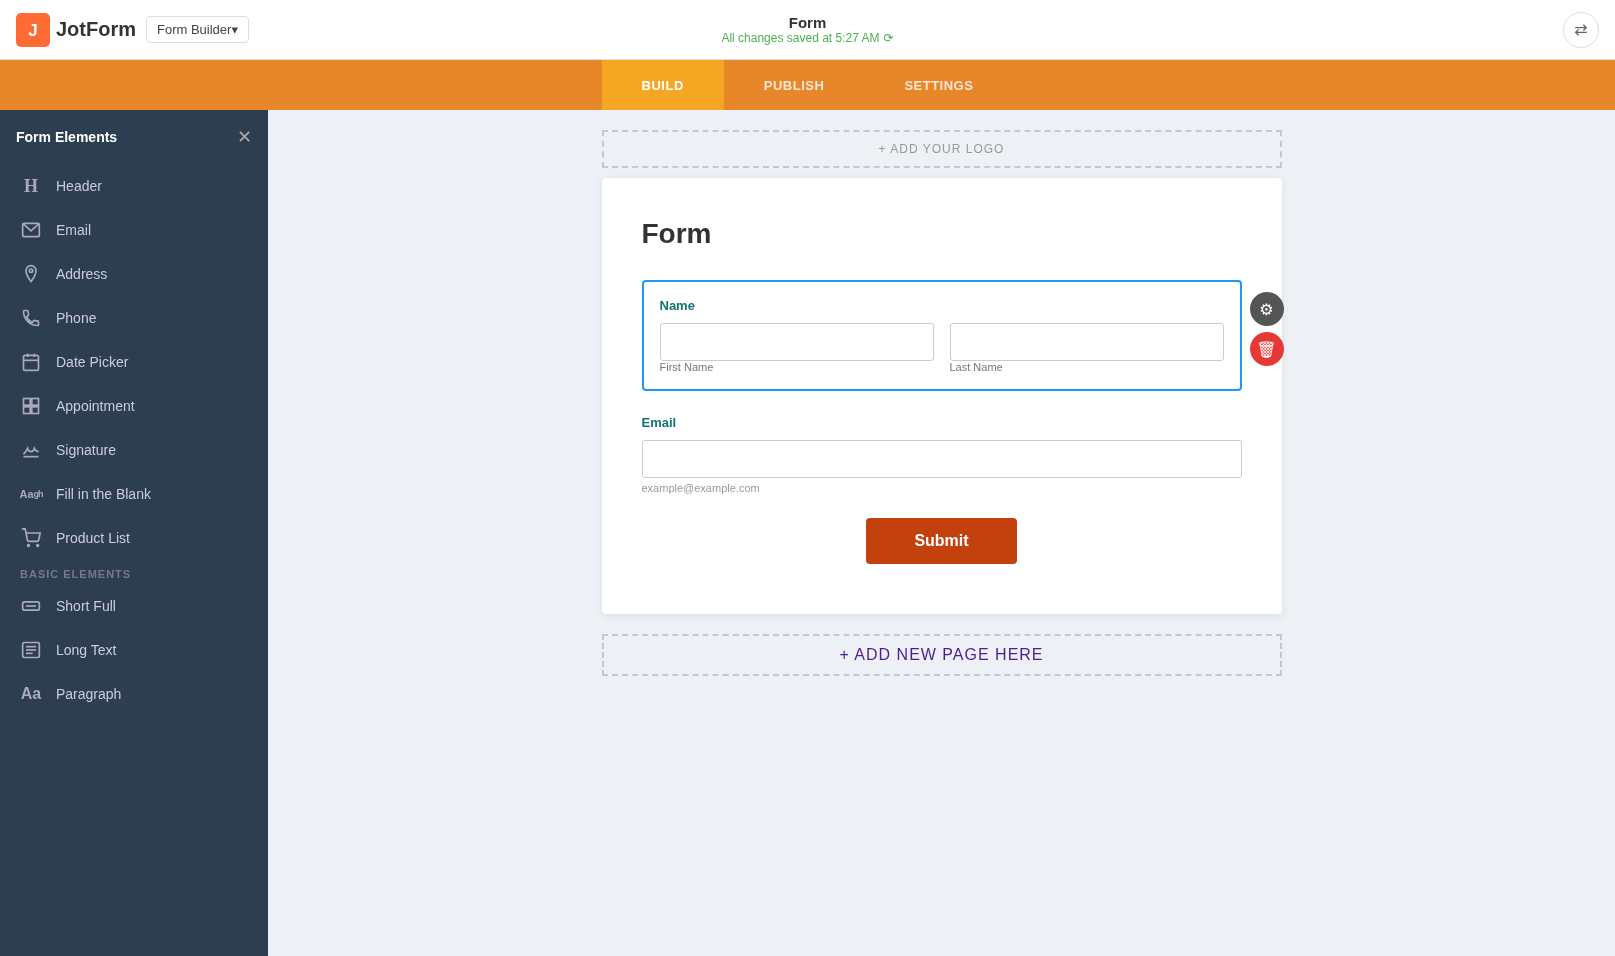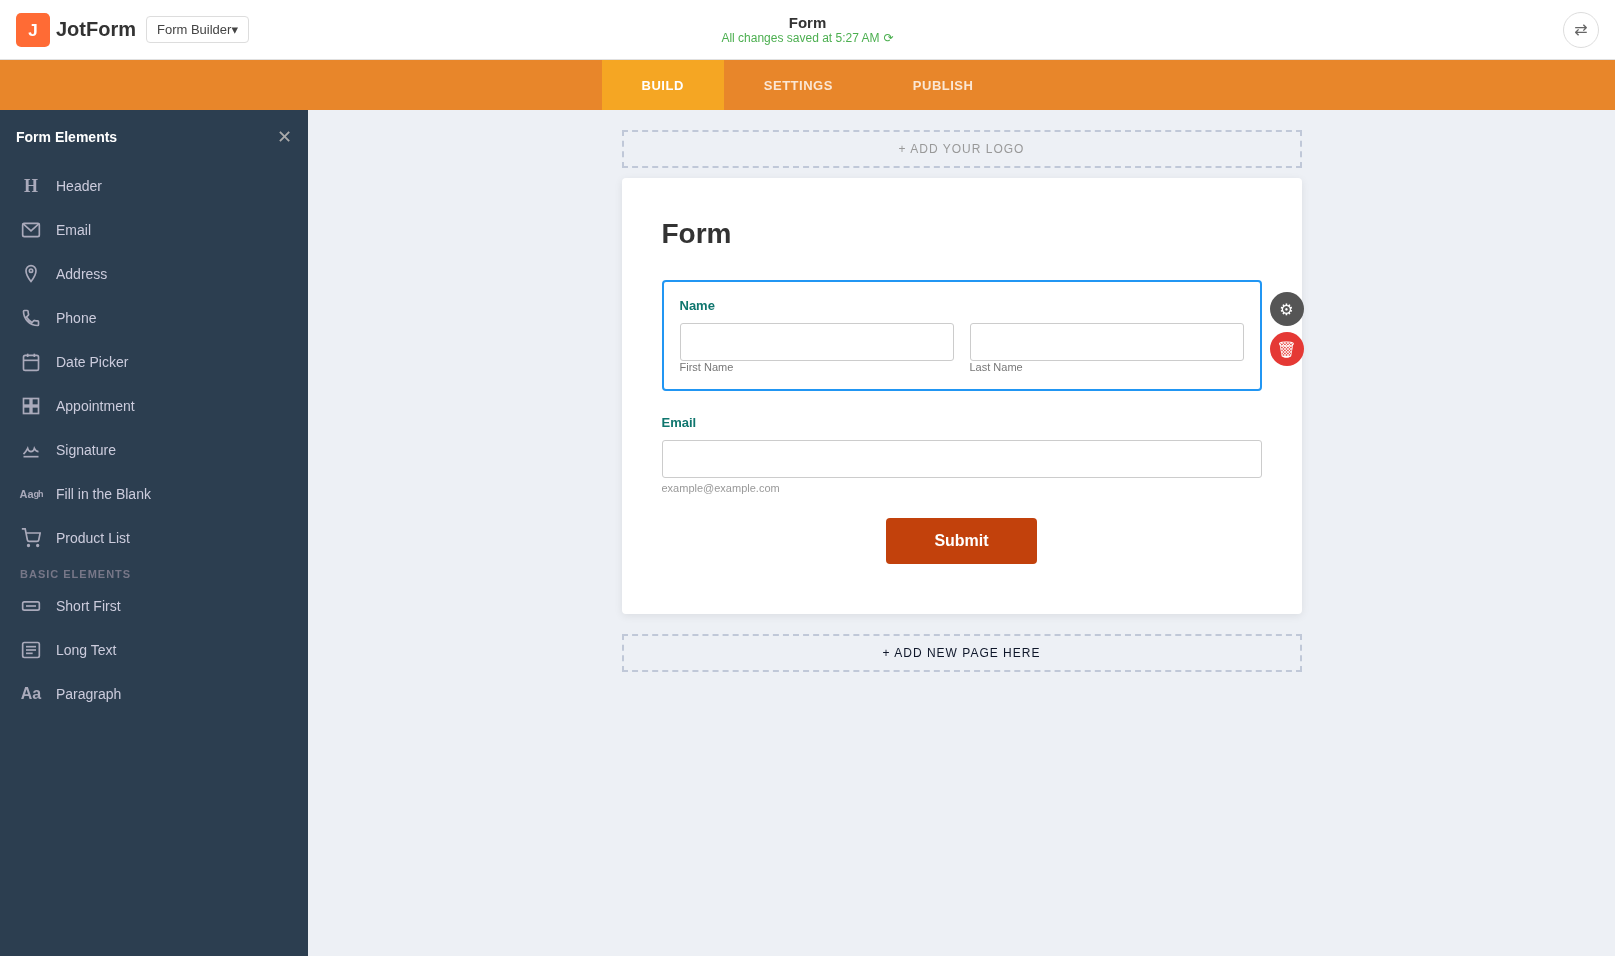--- a/index.html
+++ b/index.html
@@ -110,21 +110,21 @@
     }
 
     
     .main-layout {
       display: flex;
       height: calc(956px - 110px);
     }
 
     
     .sidebar {
-      width: 308px;
+      width: 268px;
       background: #2c3e50;
       color: #fff;
       overflow-y: auto;
       flex-shrink: 0;
     }
     .sidebar-header {
       padding: 16px 16px 8px 16px;
       display: flex;
       align-items: center;
       justify-content: space-between;
@@ -331,22 +331,22 @@
       border-radius: 4px;
       cursor: pointer;
     }
 
     .add-page-bar {
       width: 100%;
       max-width: 680px;
       text-align: center;
       border: 2px dashed #c0c8d8;
       padding: 10px;
-      font-size: 12px;
-      color: #0f172a;
+      font-size: 16px;
+      color: #4c1d95;
       letter-spacing: 1px;
       margin-top: 4px;
     }
   </style>
 </head>
 <body>
 
 <div class="top-nav">
   <div class="top-nav-left">
     <div class="jotform-logo">
@@ -375,24 +375,24 @@
       <span>⇄</span>
     </div>
   </div>
 </div>
 
 <div class="tab-bar">
   <div class="tab-item active">
     <span>BUILD</span>
   </div>
   <div class="tab-item">
+    <span>PUBLISH</span>
+  </div>
+  <div class="tab-item">
     <span>SETTINGS</span>
-  </div>
-  <div class="tab-item">
-    <span>PUBLISH</span>
   </div>
 </div>
 
 <div class="main-layout">
 
   <div class="sidebar">
     <div class="sidebar-header">
       <span class="sidebar-title">Form Elements</span>
       <span class="sidebar-close">✕</span>
     </div>
@@ -487,21 +487,21 @@
 
       <div class="sidebar-section-label">BASIC ELEMENTS</div>
 
       <div class="sidebar-item">
         <div class="sidebar-item-icon">
           <svg width="20" height="20" viewBox="0 0 24 24" fill="none" stroke="currentColor" stroke-width="2">
               <rect x="2" y="7" width="20" height="10" rx="2"></rect>
               <line x1="6" y1="12" x2="18" y2="12"></line>
             </svg>
         </div>
-        <span>Short First</span>
+        <span>Short Full</span>
       </div>
 
       <div class="sidebar-item">
         <div class="sidebar-item-icon">
           <svg width="20" height="20" viewBox="0 0 24 24" fill="none" stroke="currentColor" stroke-width="2">
               <rect x="2" y="3" width="20" height="18" rx="2"></rect>
               <line x1="6" y1="8" x2="18" y2="8"></line>
               <line x1="6" y1="12" x2="18" y2="12"></line>
               <line x1="6" y1="16" x2="14" y2="16"></line>
             </svg>

